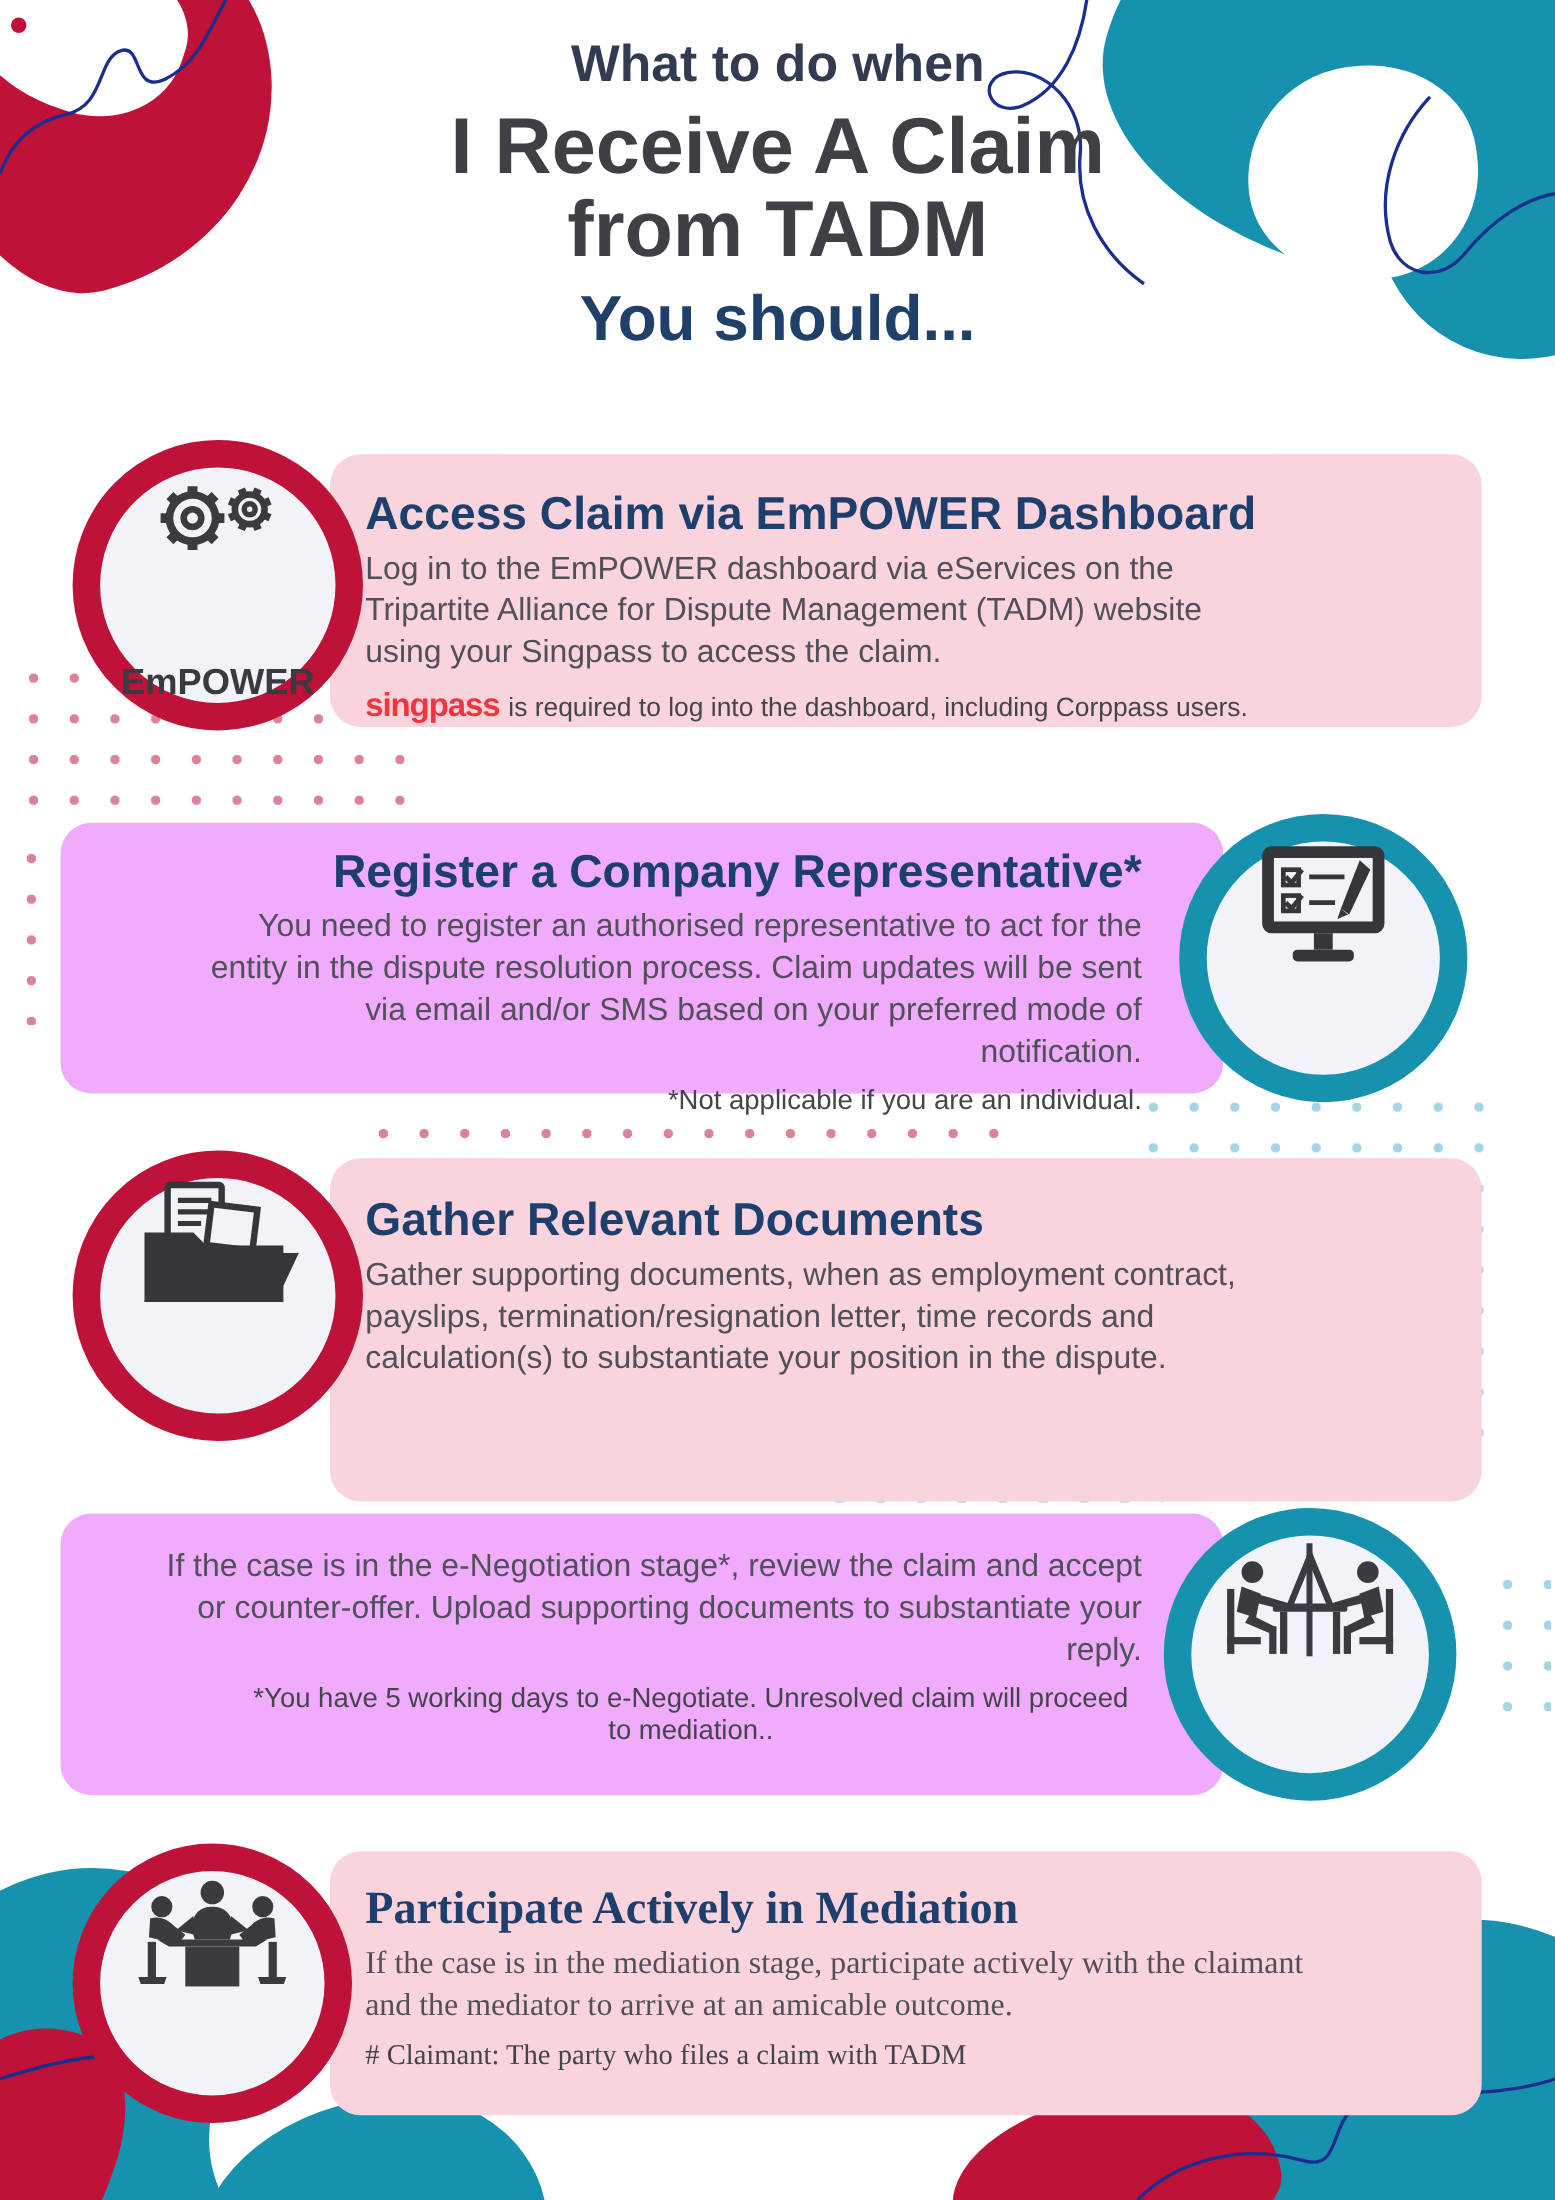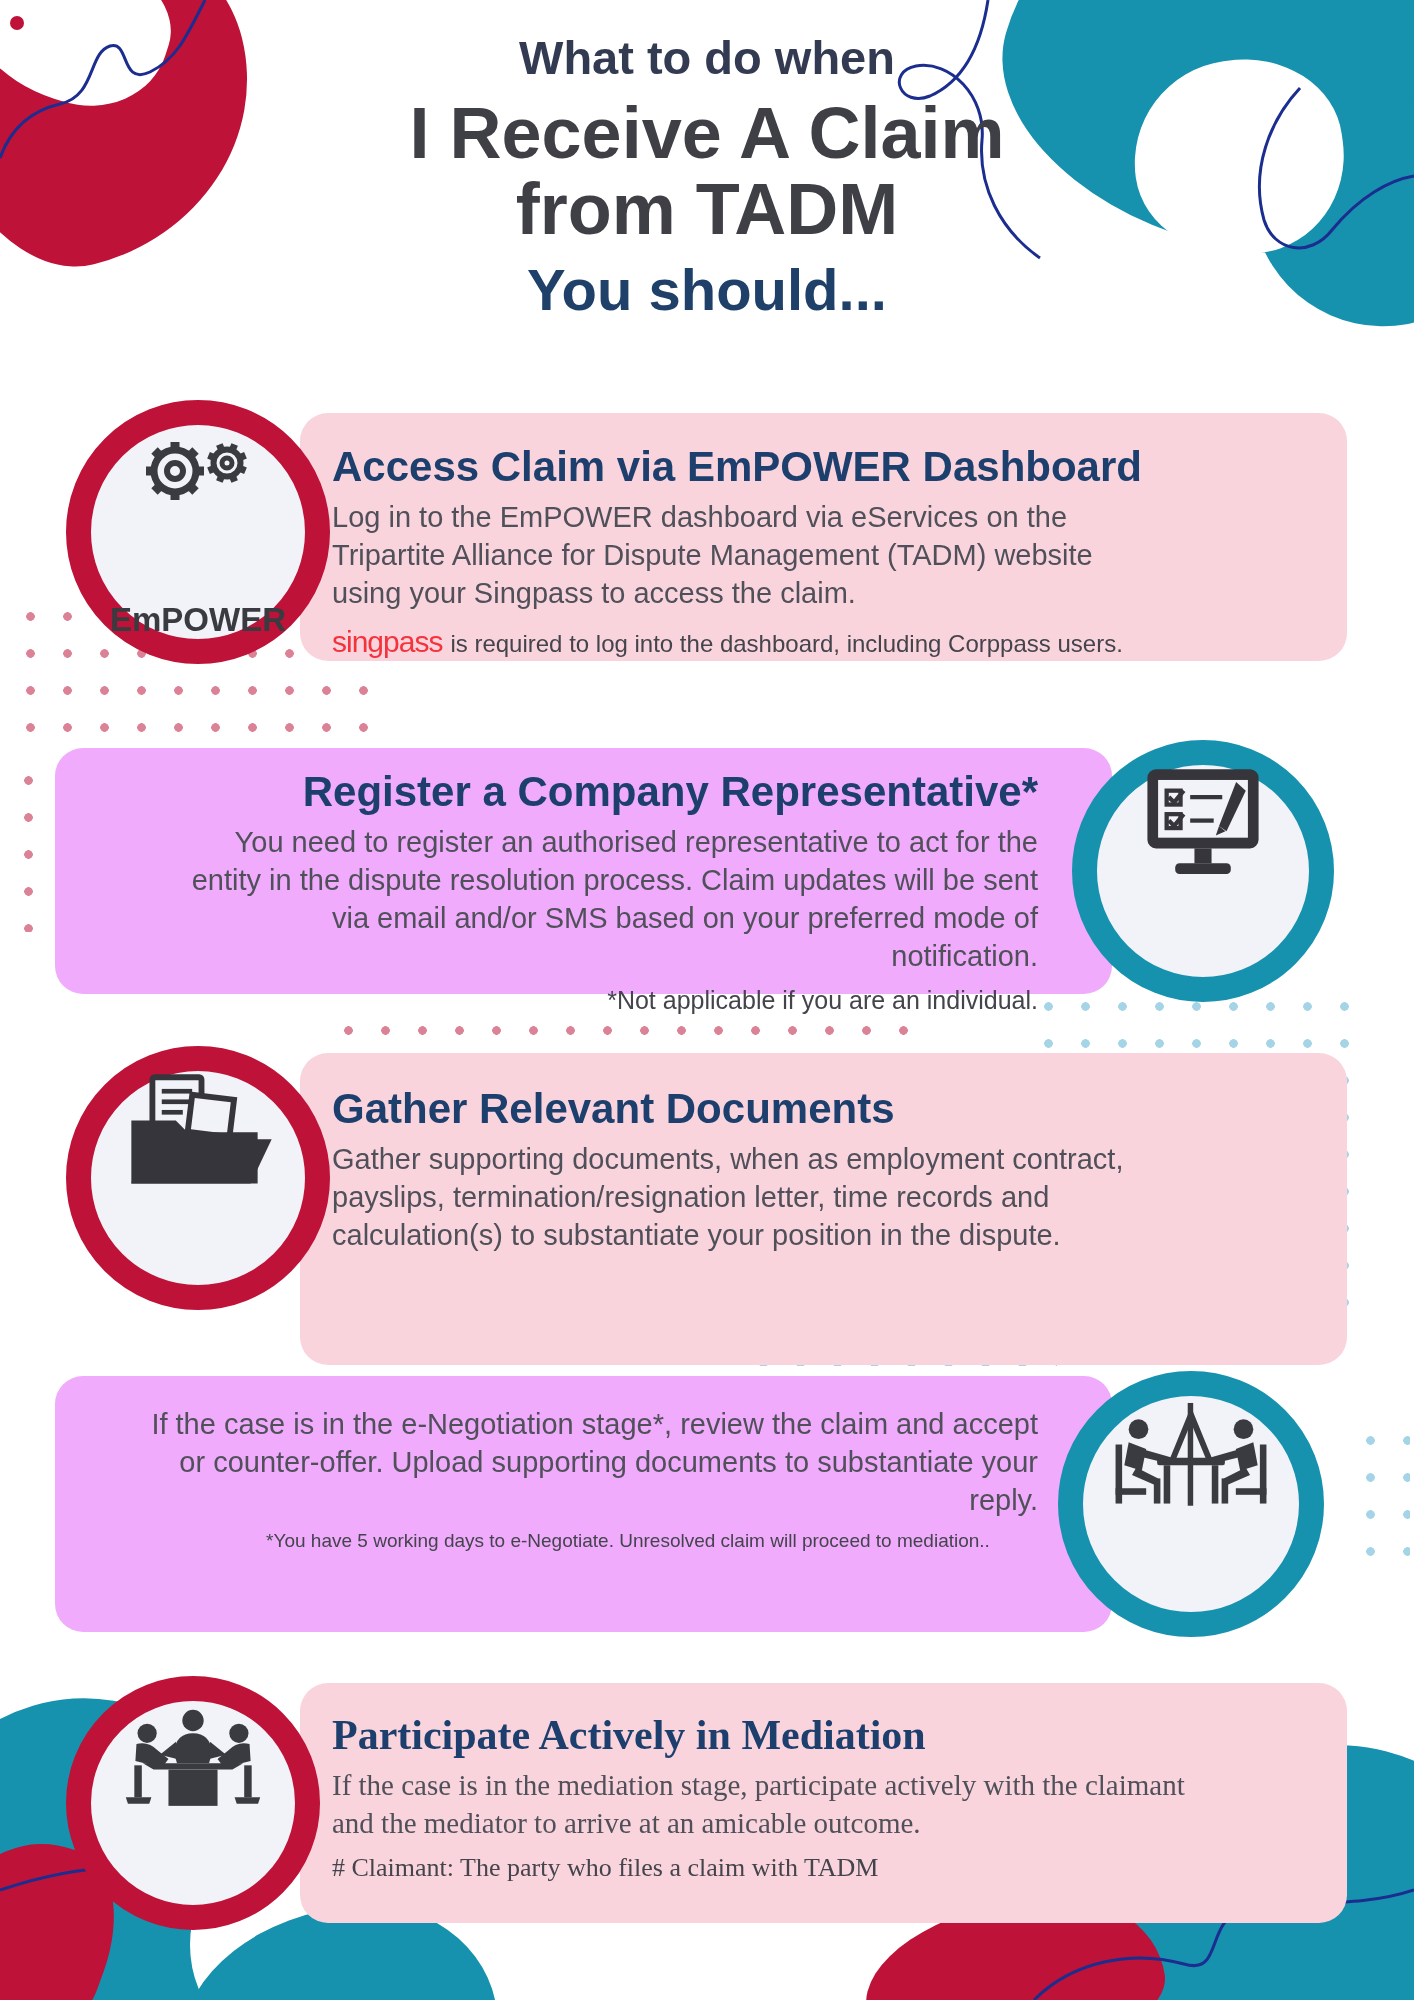--- a/index.html
+++ b/index.html
@@ -56,26 +56,26 @@
 
   #card1 { left:300px; top:413px; width:1047px; height:248px; padding:30px 30px 0 32px; }
   #card1 .card-body { max-width:800px; }
   #card2 { left:55px;  top:748px; width:1057px; height:246px; padding:20px 74px 0 100px; }
   #card2 .card-body { max-width:860px; margin-left:auto; }
   #card2 .card-note { margin-top:10px; font-size:25px; }
   #card3 { left:300px; top:1053px; width:1047px; height:312px; padding:32px 30px 0 32px; }
   #card3 .card-body { max-width:850px; }
   #card4 { left:55px;  top:1376px; width:1057px; height:256px; padding:22px 74px 0 90px; }
   #card4 .card-body { max-width:890px; margin-left:auto; }
-  #card4 .card-note { font-size:19px; max-width:820px; margin-left:auto; text-align:center; margin-top:10px; }
+  #card4 .card-note { font-size:25px; max-width:820px; margin-left:auto; text-align:center; margin-top:10px; }
   #card5 { left:300px; top:1683px; width:1047px; height:240px; padding:28px 30px 0 32px;font-family:Liberation Serif, serif; }
   #card5 .card-body { max-width:890px; }
   #card5 .card-note { font-size:26px; margin-top:10px; }
 
-  .singpass { font-size:30px; font-weight:400; color:#f4333d; letter-spacing:-1px; margin-right:8px; }
+  .singpass { font-size:30px; font-weight:700; color:#f4333d; letter-spacing:-1px; margin-right:8px; }
 
   
   .badge { position:absolute; border-radius:50%; background:#f1f3f8; z-index:3;
            display:flex; flex-direction:column; align-items:center; justify-content:space-between; }
   .badge.red  { border:25px solid #be1238; }
   .badge.teal { border:25px solid #1792ae; }
   #badge1 { left:66px;  top:400px;  width:264px; height:264px; }
   #badge2 { left:1072px; top:740px; width:262px; height:262px; }
   #badge3 { left:66px;  top:1046px; width:264px; height:264px; }
   #badge4 { left:1058px; top:1371px; width:266px; height:266px; }

